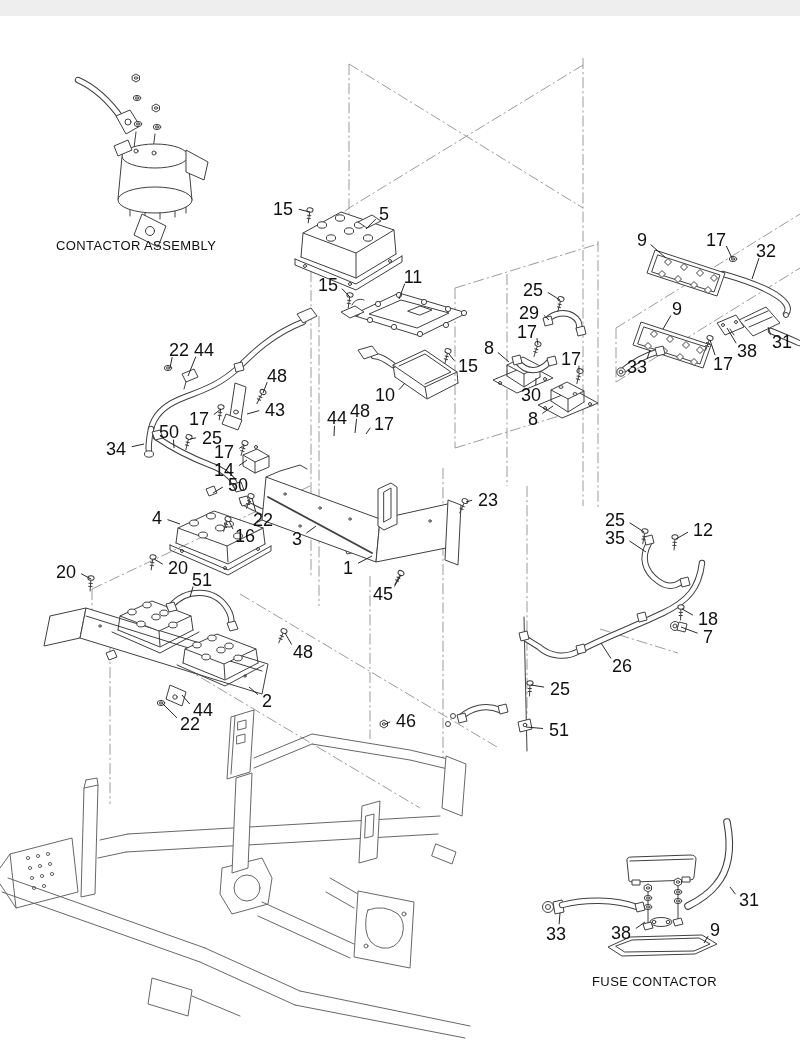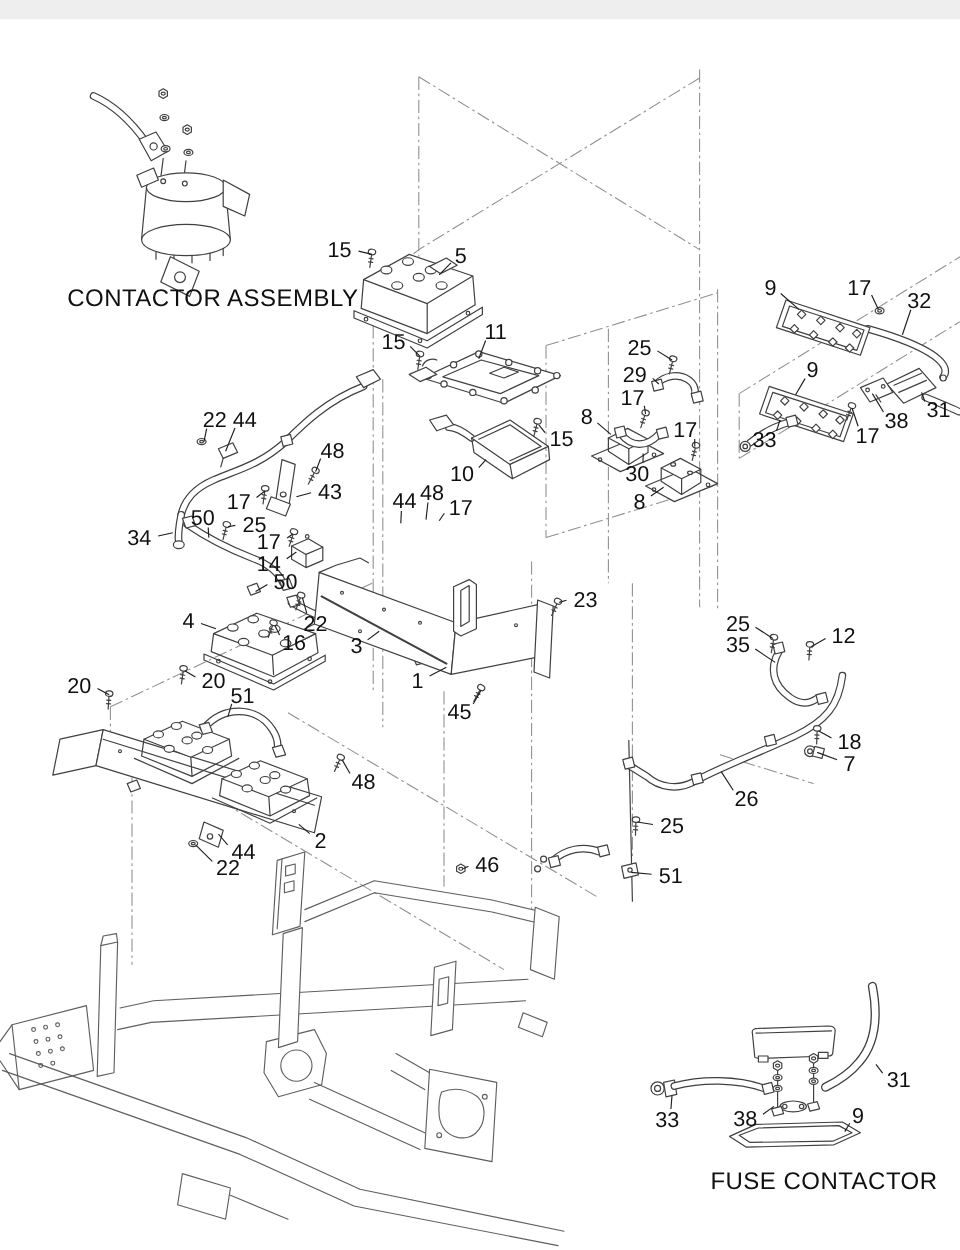--- a/index.html
+++ b/index.html
@@ -1,20 +1,20 @@
 <!DOCTYPE html>
 <html style="--background: #ffffff; --line: #404040; --frame-line: #5f5f5f; --construction: #909090; --text: #101010;"><head>
 <meta charset="utf-8">
 <style>
   :root{ --line:#404040; --frame-line:#5f5f5f; --construction:#909090; --text:#101010; --background:#ffffff; }
   html,body{margin:0;padding:0;background:#eee;}
   .page{position:relative;width:800px;height:1042px;background:var(--background);
         font-family:"Liberation Sans",sans-serif;overflow:hidden;margin:16px auto;}
   svg{position:absolute;left:0;top:0;}
-  .assembly-label{position:absolute;font-size:20px;color:var(--text);letter-spacing:.4px;
+  .assembly-label{position:absolute;font-size:13px;color:var(--text);letter-spacing:.4px;
         white-space:nowrap;font-family:"Liberation Sans",sans-serif;}
   .ln{fill:none;stroke:var(--line);stroke-width:1;stroke-linecap:round;stroke-linejoin:round;}
   .ln2{fill:none;stroke:var(--line);stroke-width:1.8;stroke-linecap:round;}
   .fw{fill:#fff;stroke:var(--line);stroke-width:1;stroke-linejoin:round;}
   .dash{fill:none;stroke:var(--construction);stroke-width:.9;stroke-dasharray:11 3 2.2 3;}
   .co{fill:none;stroke:var(--line);stroke-width:6.4;stroke-linecap:round;}
   .ci{fill:none;stroke:#fff;stroke-width:4.4;stroke-linecap:round;}
   .co7{fill:none;stroke:var(--line);stroke-width:7.6;stroke-linecap:round;}
   .ci7{fill:none;stroke:#fff;stroke-width:5.4;stroke-linecap:round;}
   .fr{fill:none;stroke:var(--frame-line);stroke-width:.95;stroke-linejoin:round;stroke-linecap:round;}

